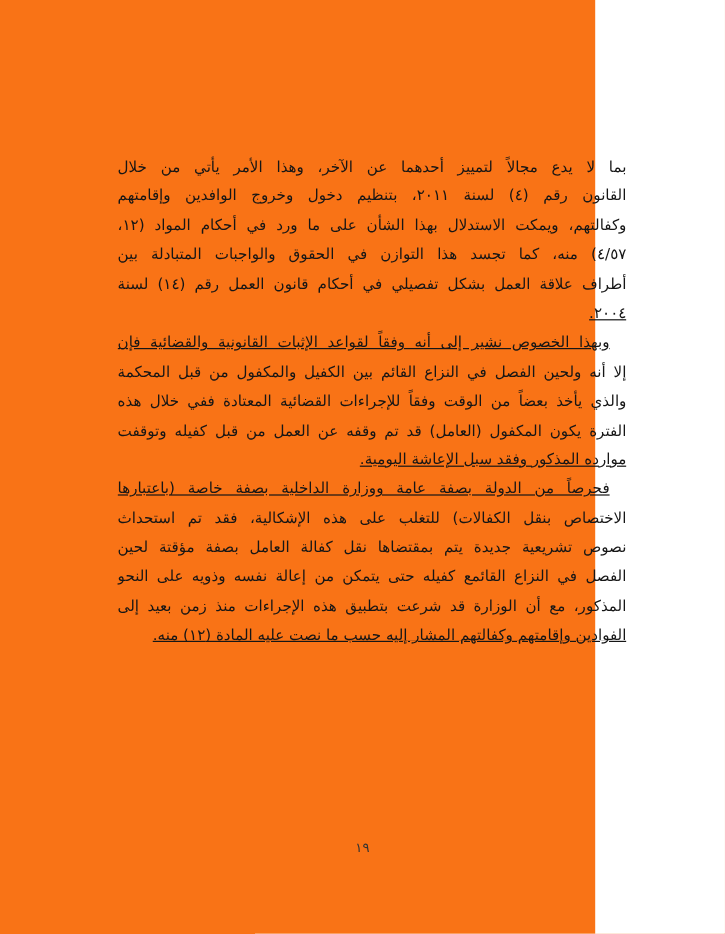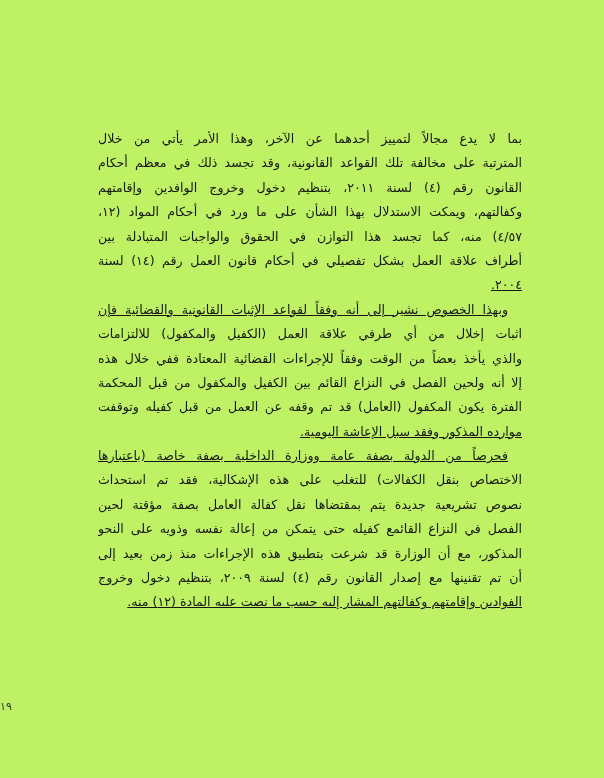--- a/index.html
+++ b/index.html
@@ -9,23 +9,23 @@
     }
     body {
       width: 604px;
       height: 778px;
       position: relative;
       overflow: hidden;
     }
     .page {
       position: absolute;
       left: 0; top: 0;
-      width: 604px;
+      width: 496px;
       height: 778px;
-      background: #bef264;
+      background: #f97316;
     }
     .content {
       position: absolute;
       left: 98px;
       top: 127px;
       width: 424px;
       direction: rtl;
       font-family: "DejaVu Sans", sans-serif;
       font-size: 12.6px;
       color: #161616;
@@ -45,57 +45,54 @@
     }
     .line.indent {
       padding-right: 14px;
       text-decoration: underline;
     }
     .page-number {
       position: absolute;
       left: 0;
       width: 604px;
       top: 700px;
-      text-align: left;
+      text-align: center;
       font-family: "DejaVu Sans", sans-serif;
       font-size: 11px;
       color: #333333;
     }
   </style>
 </head>
 <body>
 
 <div class="page">
   <div class="content">
 
     <div>
       <span class="line">بما لا يدع مجالاً لتمييز أحدهما عن الآخر، وهذا الأمر يأتي من خلال</span>
-      <span class="line">المترتبة على مخالفة تلك القواعد القانونية، وقد تجسد ذلك في معظم أحكام</span>
       <span class="line">القانون رقم (٤) لسنة ٢٠١١، بتنظيم دخول وخروج الوافدين وإقامتهم</span>
       <span class="line">وكفالتهم، ويمكت الاستدلال بهذا الشأن على ما ورد في أحكام المواد (١٢،</span>
       <span class="line">٤/٥٧) منه، كما تجسد هذا التوازن في الحقوق والواجبات المتبادلة بين</span>
       <span class="line">أطراف علاقة العمل بشكل تفصيلي في أحكام قانون العمل رقم (١٤) لسنة</span>
       <span class="line last">٢٠٠٤.</span>
     </div>
 
     <div>
       <span class="line indent">وبهذا الخصوص نشير إلى أنه وفقاً لقواعد الإثبات القانونية والقضائية فإن</span>
-      <span class="line">اثبات إخلال من أي طرفي علاقة العمل (الكفيل والمكفول) للالتزامات</span>
+      <span class="line">إلا أنه ولحين الفصل في النزاع القائم بين الكفيل والمكفول من قبل المحكمة</span>
       <span class="line">والذي يأخذ بعضاً من الوقت وفقاً للإجراءات القضائية المعتادة ففي خلال هذه</span>
-      <span class="line">إلا أنه ولحين الفصل في النزاع القائم بين الكفيل والمكفول من قبل المحكمة</span>
       <span class="line">الفترة يكون المكفول (العامل) قد تم وقفه عن العمل من قبل كفيله وتوقفت</span>
       <span class="line last">موارده المذكور وفقد سبل الإعاشة اليومية.</span>
     </div>
 
     <div>
       <span class="line indent">فحرصاً من الدولة بصفة عامة ووزارة الداخلية بصفة خاصة (باعتبارها</span>
       <span class="line">الاختصاص بنقل الكفالات) للتغلب على هذه الإشكالية، فقد تم استحداث</span>
       <span class="line">نصوص تشريعية جديدة يتم بمقتضاها نقل كفالة العامل بصفة مؤقتة لحين</span>
       <span class="line">الفصل في النزاع القائمع كفيله حتى يتمكن من إعالة نفسه وذويه على النحو</span>
       <span class="line">المذكور، مع أن الوزارة قد شرعت بتطبيق هذه الإجراءات منذ زمن بعيد إلى</span>
-      <span class="line">أن تم تقنينها مع إصدار القانون رقم (٤) لسنة ٢٠٠٩، بتنظيم دخول وخروج</span>
       <span class="line last">الفوادين وإقامتهم وكفالتهم المشار إليه حسب ما نصت عليه المادة (١٢) منه.</span>
     </div>
 
   </div>
 
   <div class="page-number">١٩</div>
 </div>
 
 </body></html>

